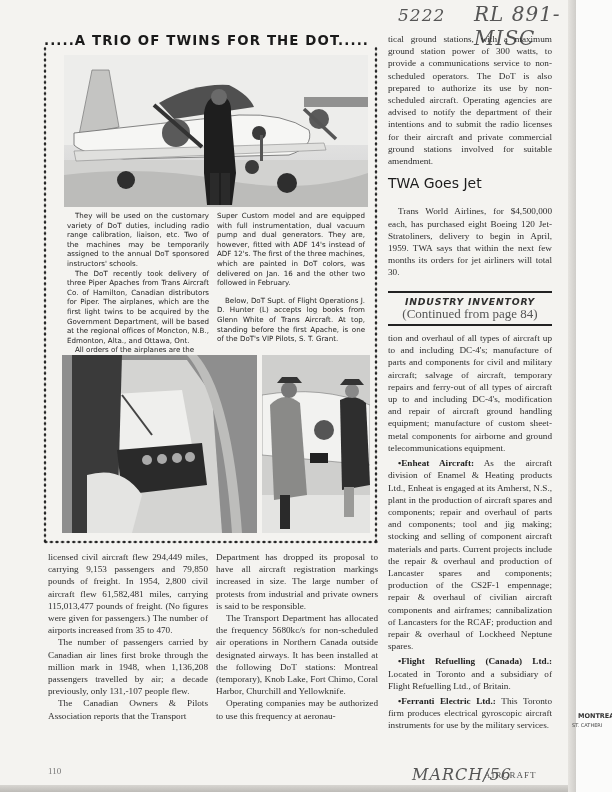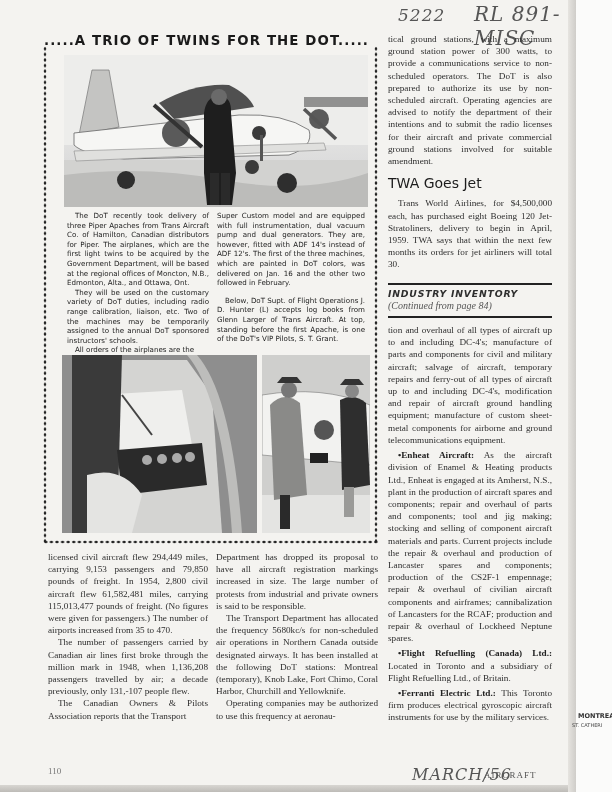--- a/index.html
+++ b/index.html
@@ -28,25 +28,25 @@
   .photo3 { left:262px; top:355px; width:108px; height:178px; background:#d0d0ce; }
 
   .cap { position:absolute; font-family:"DejaVu Sans", sans-serif; font-size:7.1px; line-height:9.6px;
          text-align:justify; color:#222; }
   .cap p { margin:0; text-indent:8px; }
 
   .col { position:absolute; font-size:9.2px; line-height:12.2px; text-align:justify; color:#2e2e2e; }
   .col p { margin:0; text-indent:10px; }
   .col p.noind { text-indent:0; }
   .head { font-family:"DejaVu Sans", sans-serif; font-size:13px; color:#1c1c1c; margin:6px 0 2px 0; }
-  .head-twa { font-family:"DejaVu Sans", sans-serif; font-size:14px; color:#1c1c1c; margin:10px 0 8px 0; }
+  .head-twa { font-family:"DejaVu Sans", sans-serif; font-size:14px; color:#1c1c1c; margin:10px 0 16px 0; }
   b.firm { font-weight:bold; color:#222; }
-  .inv-box { border-top:2px solid #222; border-bottom:2px solid #222; padding:3px 0 4px 0; margin:12px 0 6px 0; text-align:left; }
+  .inv-box { border-top:2px solid #222; border-bottom:2px solid #222; padding:3px 0 4px 0; margin:12px 0 6px 0; text-align:center; }
   .inv-title { font-family:"DejaVu Sans", sans-serif; font-style:italic; font-weight:bold; font-size:9.3px; letter-spacing:0.8px; }
-  .inv-sub { font-style:italic; font-size:10px; color:#555; }
+  .inv-sub { font-size:13px; color:#555; }
 
   .pagenum { position:absolute; left:48px; top:766px; font-size:9px; color:#777; }
   .magname { position:absolute; left:484px; top:770px; font-size:9px; letter-spacing:1px; color:#555; }
   .stamp1 { position:absolute; left:578px; top:712px; font-family:"DejaVu Sans",sans-serif; font-weight:bold; font-size:6.5px; color:#333; white-space:nowrap; }
   .stamp2 { position:absolute; left:572px; top:722px; font-family:"DejaVu Sans",sans-serif; font-size:5px; color:#444; white-space:nowrap; }
 </style>
 </head>
 <body>
 
 <div class="shadow-right"></div>
@@ -81,27 +81,27 @@
     <circle cx="223" cy="128" r="10" fill="#2e2e2e"></circle>
     <circle cx="188" cy="112" r="7" fill="#3a3a3a"></circle>
     <path d="M140 58 Q142 42 155 40 Q168 42 167 58 L172 118 L168 150 L143 150 L140 118Z" fill="#1e1e1e"></path>
     <circle cx="155" cy="42" r="8" fill="#6a6a6a"></circle>
     <rect x="146" y="118" width="9" height="32" fill="#2a2a2a"></rect>
     <rect x="157" y="118" width="9" height="32" fill="#2a2a2a"></rect>
   </svg>
 </div>
 
 <div class="cap" style="left:67px;top:211px;width:142px;">
+  <p>They will be used on the customary variety of DoT duties, including radio range calibration, liaison, etc. Two of the machines may be temporarily assigned to the annual DoT sponsored instructors' schools.</p>
   <p>The DoT recently took delivery of three Piper Apaches from Trans Aircraft Co. of Hamilton, Canadian distributors for Piper. The airplanes, which are the first light twins to be acquired by the Government Department, will be based at the regional offices of Moncton, N.B., Edmonton, Alta., and Ottawa, Ont.</p>
-  <p>They will be used on the customary variety of DoT duties, including radio range calibration, liaison, etc. Two of the machines may be temporarily assigned to the annual DoT sponsored instructors' schools.</p>
   <p>All orders of the airplanes are the</p>
 </div>
 <div class="cap" style="left:217px;top:211px;width:148px;">
   <p style="text-indent:0">Super Custom model and are equipped with full instrumentation, dual vacuum pump and dual generators. They are, however, fitted with ADF 14's instead of ADF 12's. The first of the three machines, which are painted in DoT colors, was delivered on Jan. 16 and the other two followed in February.</p>
-  <p style="margin-top:8px">Below, DoT Supt. of Flight Operations J. D. Hunter (L) accepts log books from Glenn Larger of Trans Aircraft. At top, standing before the first Apache, is one of the DoT's VIP Pilots, S. T. Grant.</p>
+  <p style="margin-top:8px">Below, DoT Supt. of Flight Operations J. D. Hunter (L) accepts log books from Glenn White of Trans Aircraft. At top, standing before the first Apache, is one of the DoT's VIP Pilots, S. T. Grant.</p>
 </div>
 
 <div class="photo photo2">
   <svg width="195" height="178" viewBox="0 0 195 178">
     <rect width="195" height="178" fill="#8e8e8e"></rect>
     <path d="M20 5 L125 5 L150 40 L160 178 L20 178Z" fill="#d4d4d2"></path>
     <path d="M35 40 L120 35 L130 90 L45 100Z" fill="#efefed"></path>
     <path d="M10 0 L60 0 L55 178 L10 178Z" fill="#3a3a3a"></path>
     <path d="M125 0 Q160 40 170 178 L180 178 Q170 40 135 0Z" fill="#bdbdbb"></path>
     <path d="M55 95 L140 88 L145 130 L60 140Z" fill="#2a2a2a"></path>

